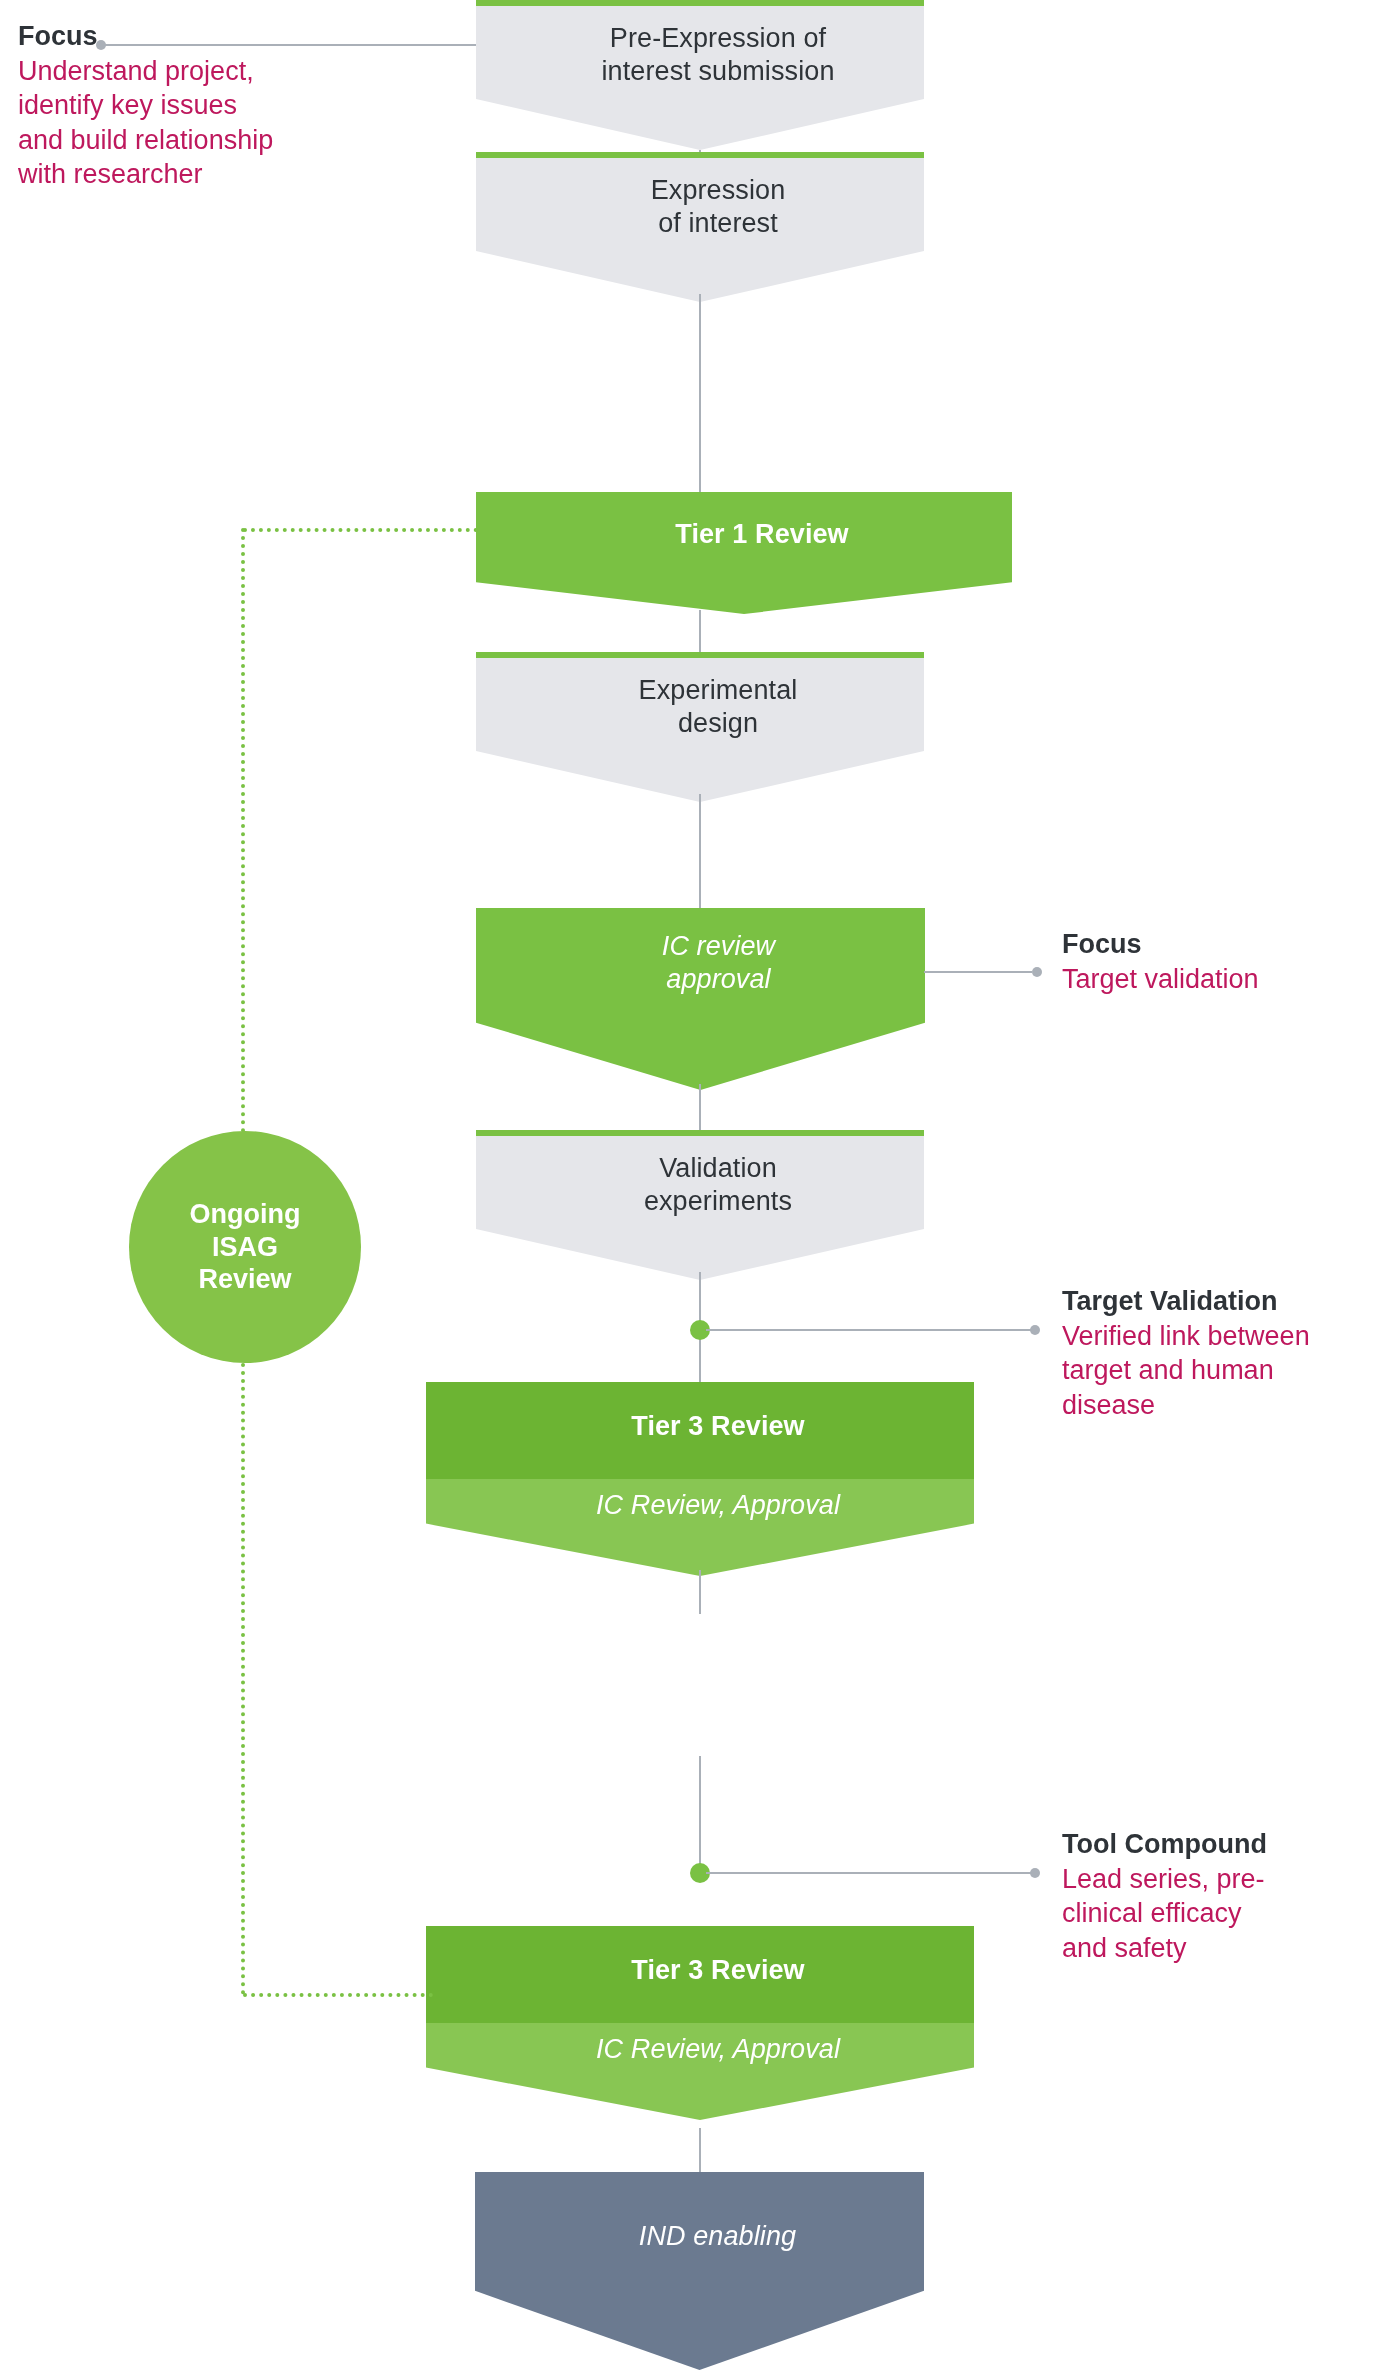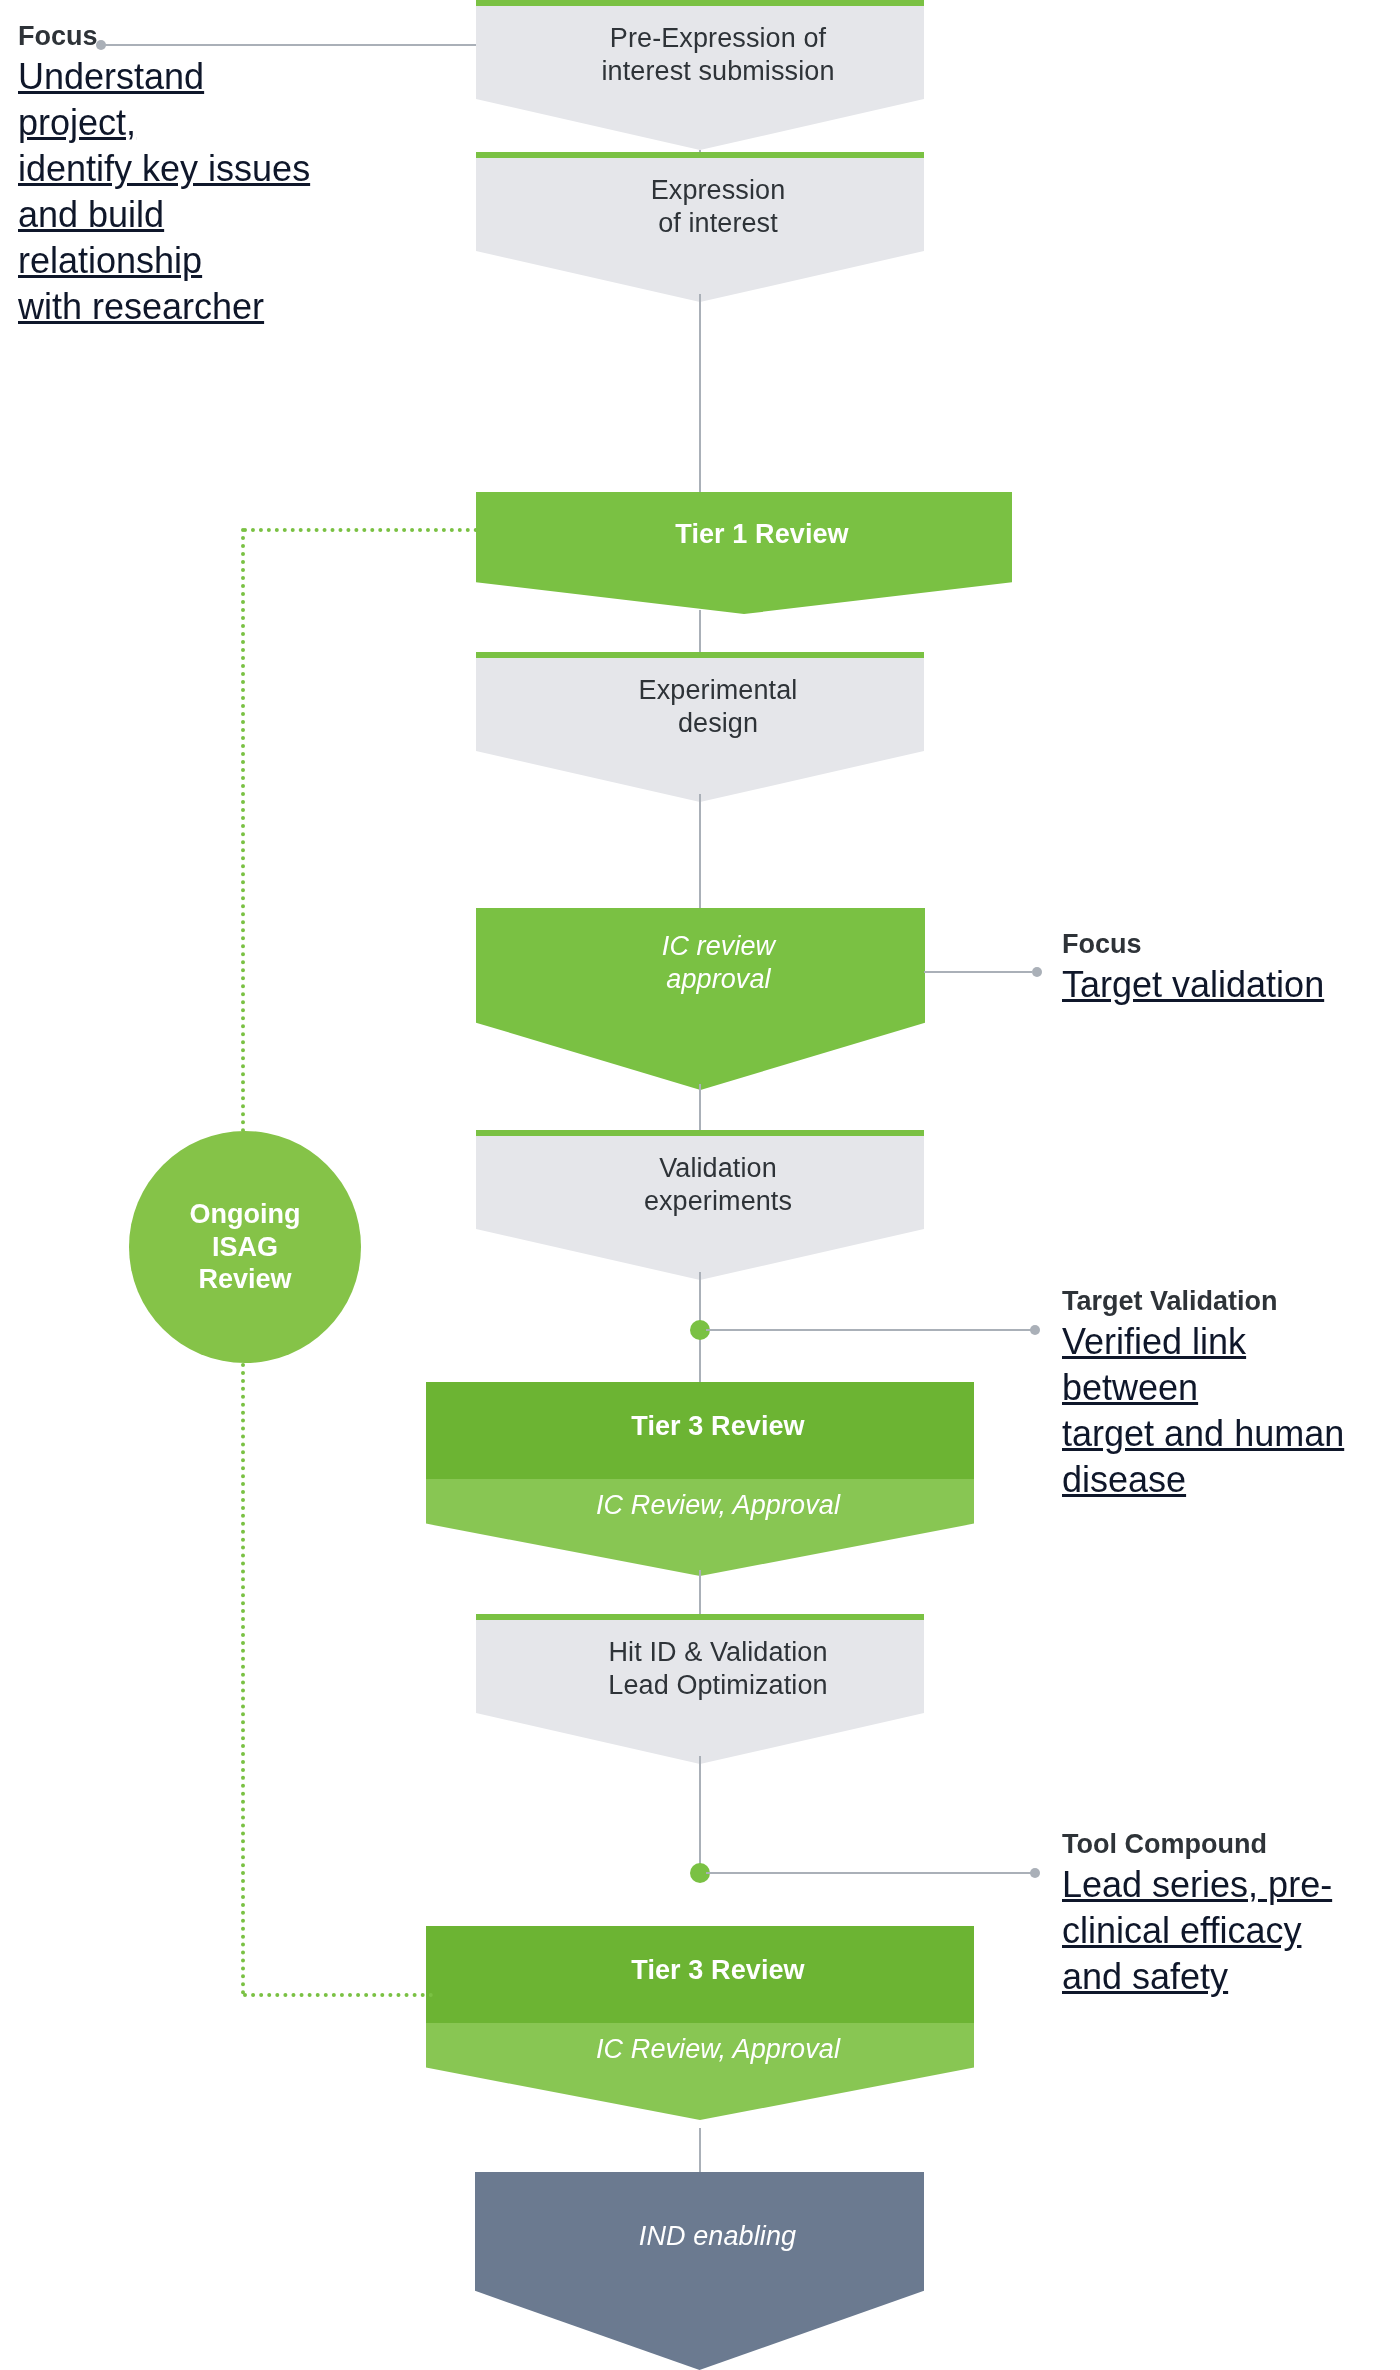--- a/index.html
+++ b/index.html
@@ -52,21 +52,21 @@
   
   .circle{
     position:absolute;border-radius:50%;background:#85c348;
     display:flex;align-items:center;justify-content:center;text-align:center;
     color:#fff;font-weight:700;font-size:27px;line-height:1.22;
   }
 
   
   .annot{position:absolute;}
   .annot .ttl{font-weight:700;font-size:27px;line-height:1.25;color:#2e3338;}
-  .annot .body{font-weight:400;font-size:36px;line-height:1.28;color:#0f172a;text-decoration:underline;}
+  .annot .body{font-weight:400;font-size:27px;line-height:1.28;color:#be185d;}
   .annot.left{text-align:left;}
 </style>
 </head>
 <body>
 
 <div id="stage">
 
   <div class="annot left" style="left:18px;top:20px;width:300px;">
     <div class="ttl">Focus</div>
     <div class="body" style="white-space:pre-line;">Understand project,
@@ -140,26 +140,20 @@
 disease</div>
   </div>
 
   <div class="node" style="left:426px;top:1382px;width:548px;height:194px;--bodyH:73%;--splitAt:50%;">
     <div class="shape split"></div>
     <div class="label whitebold" style="top:28px;">Tier 3 Review</div>
     <div class="label white" style="top:107px;">IC Review, Approval</div>
   </div>
   <div class="vconn" style="left:699px;top:1570px;height:44px;"></div>
 
-  <div class="node" style="left:476px;top:1614px;width:448px;height:150px;--bodyH:66%;">
-    <div class="shape grey"></div>
-    <div class="topbar"></div>
-    <div class="label dark" style="top:22px;white-space:pre-line;">Hit ID &amp; Validation
-Lead Optimization</div>
-  </div>
   <div class="vconn" style="left:699px;top:1756px;height:112px;"></div>
 
   <div class="dot green" style="left:690px;top:1863px;width:20px;height:20px;"></div>
   <div class="hconn" style="left:706px;top:1872px;width:330px;"></div>
   <div class="dot grey" style="left:1030px;top:1868px;width:10px;height:10px;"></div>
   <div class="annot left" style="left:1062px;top:1828px;width:330px;">
     <div class="ttl">Tool Compound</div>
     <div class="body" style="white-space:pre-line;">Lead series, pre-
 clinical efficacy
 and safety</div>

